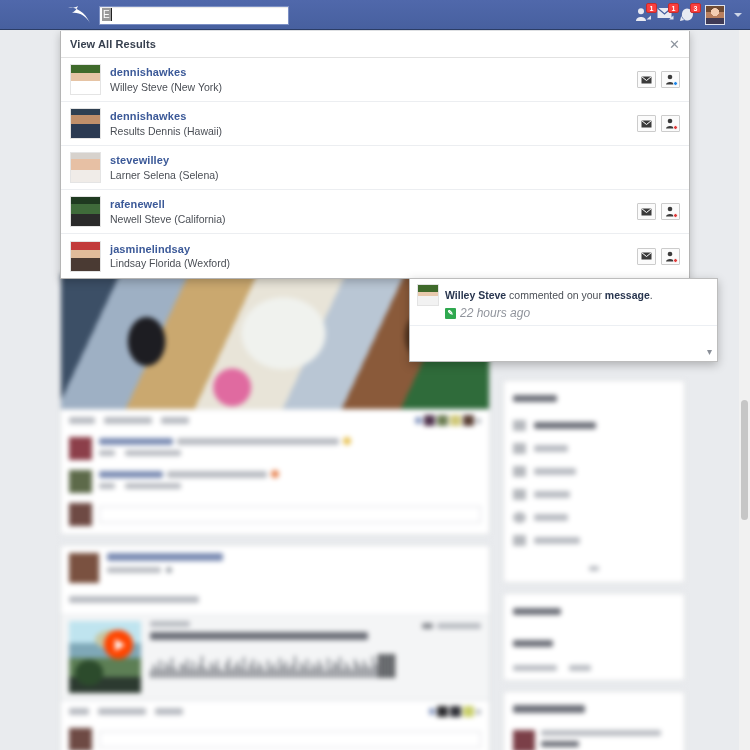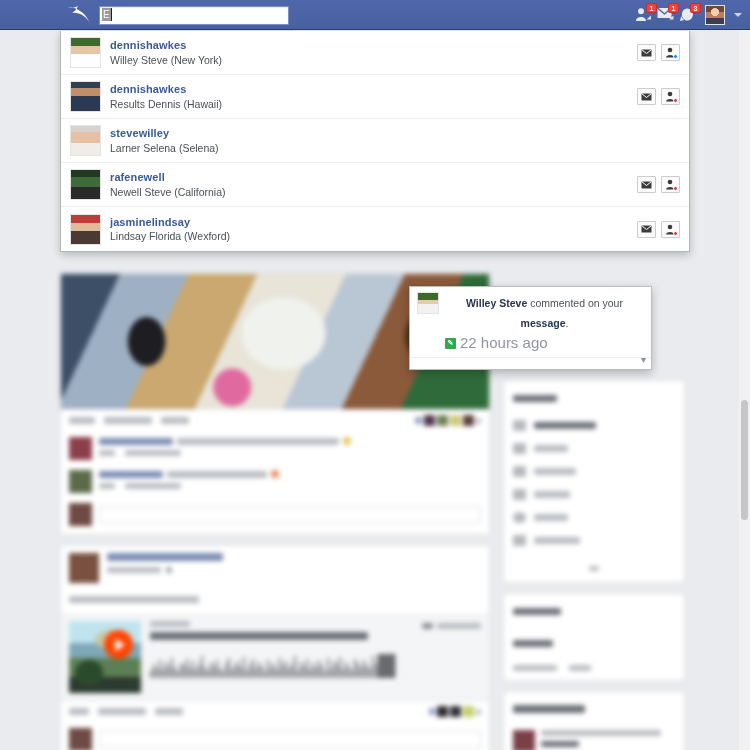--- a/index.html
+++ b/index.html
@@ -114,24 +114,24 @@
   .act-dot {
     position: absolute; right: 1px; bottom: 1px;
     width: 5px; height: 5px; border-radius: 50%;
     border: 1px solid #fff;
   }
   .act-dot.blue { background: #1f87e8; }
   .act-dot.red  { background: #e03c3c; }
 
   
   .notif-panel {
-    position: absolute; left: 409px; top: 286px; width: 243px;
+    position: absolute; left: 409px; top: 278px; width: 309px;
     background: #fff; border: 1px solid #bdbdbd;
     box-shadow: 0 3px 9px rgba(0,0,0,.25);
-    z-index: 58; overflow: hidden; text-align: center;
+    z-index: 58; overflow: hidden;
   }
   .notif-scroll { position: relative; height: 82px; overflow: hidden; }
   .notif-row {
     display: flex; padding: 5px 7px 4px 7px;
     border-bottom: 1px solid #eceff3; cursor: pointer;
   }
   .n-avatar {
     width: 22px; height: 22px; flex: 0 0 22px;
     border: 1px solid #e3e3e3; overflow: hidden;
   }
@@ -139,21 +139,21 @@
   .n-text { font-size: 10.5px; color: #4b4f56; }
   .n-text b { color: #28354f; }
   .n-meta { display: flex; align-items: center; margin-top: 2px; gap: 4px; }
   .n-type {
     width: 11px; height: 11px; border-radius: 1px;
     display: inline-flex; align-items: center; justify-content: center;
     font-size: 7px; color: #fff; font-weight: bold;
   }
   .n-type.green { background: #2fa84f; }
   .n-type.red   { background: #c0392b; }
-  .n-time { font-size: 15px; color: #90949c; }
+  .n-time { font-size: 12px; color: #90949c; font-style: italic; }
   .notif-chevron {
     position: absolute; right: 5px; bottom: 4px;
     color: #8a8f98; font-size: 10px; line-height: 1;
   }
   .notif-foot {
     height: 18px; display: flex; align-items: center;
     padding: 0 8px; border-top: 1px solid #e0e3e8; background: #fff;
     font-size: 10.5px; color: #4b4f56; cursor: pointer;
   }
 
@@ -516,20 +516,24 @@
           </span>
         </span>
       </div>
 
 
       <span class="notif-chevron">▾</span>
     </div>
   </div>
 
   <div class="results-panel">
+    <div class="results-head">
+      <span class="results-head-title">View All Results</span>
+      <span class="results-close">✕</span>
+    </div>
 
     <div class="result-row">
       <span class="r-avatar" style="background:linear-gradient(to bottom,#3f6a2b 0 28%,#e6c4a5 28% 55%,#ffffff 55% 100%);"></span>
       <span class="r-text">
         <span class="r-user">dennishawkes</span>
         <span class="r-sub">Willey Steve (New York)</span>
       </span>
       <span class="r-actions">
         <span class="act-btn">
           <svg width="11" height="8" viewBox="0 0 11 8">

